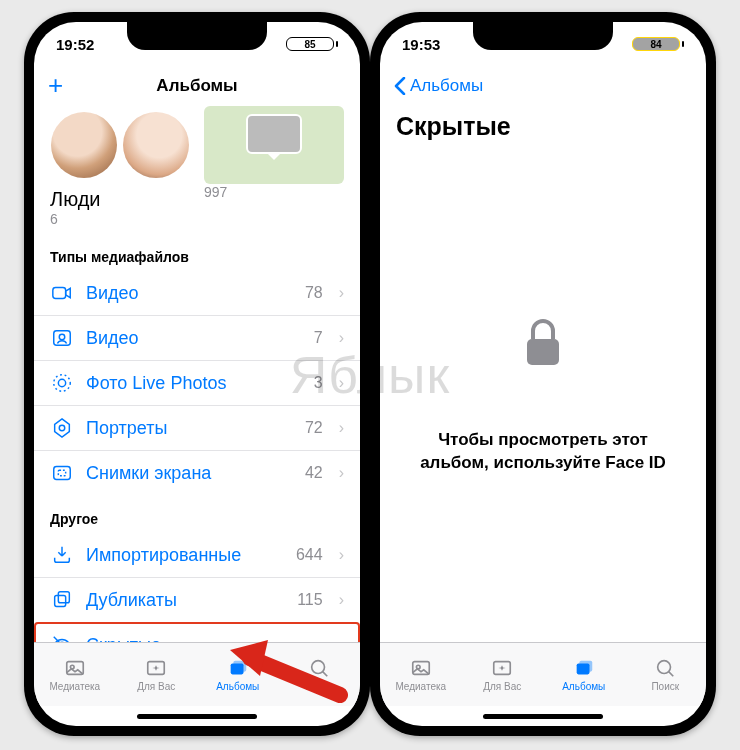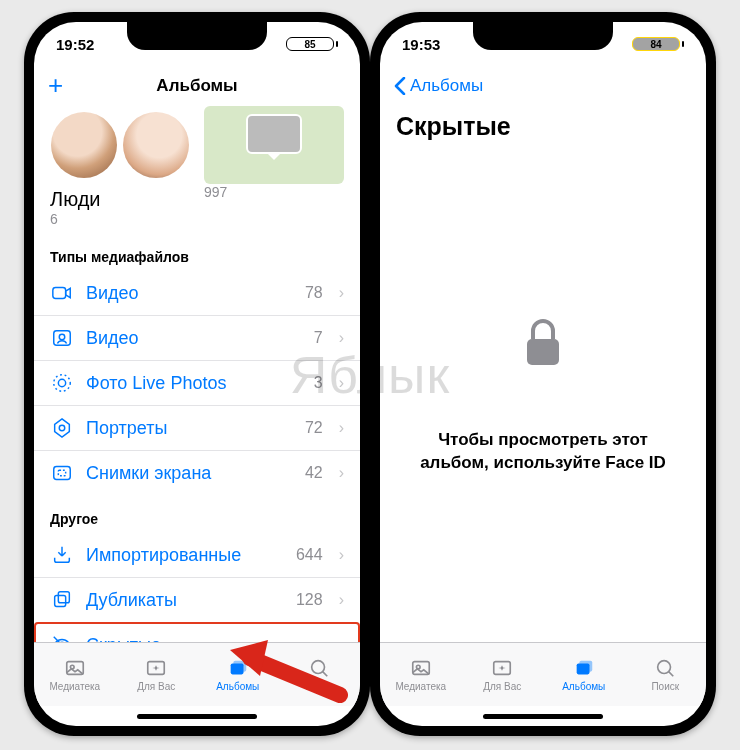--- a/index.html
+++ b/index.html
@@ -277,21 +277,21 @@
           <span class="chev">›</span>
         </div>
         <div class="row">
           <span class="icon">
                 <svg viewBox="0 0 24 24" width="22" height="22" fill="none" stroke="#007aff" stroke-width="1.6">
                   <rect x="4" y="7" width="12" height="12" rx="2"></rect>
                   <rect x="8" y="3" width="12" height="12" rx="2"></rect>
                 </svg>
               </span>
           <span class="label">Дубликаты</span>
-          <span class="count">128</span>
+          <span class="count">115</span>
           <span class="chev">›</span>
         </div>
         <div class="row highlight">
           <span class="icon">
                 <svg viewBox="0 0 24 24" width="22" height="22" fill="none" stroke="#007aff" stroke-width="1.6">
                   <path d="M3 12s3.5-6 9-6 9 6 9 6-3.5 6-9 6-9-6-9-6z"></path>
                   <circle cx="12" cy="12" r="3"></circle>
                   <path d="M3 3l18 18"></path>
                 </svg>
               </span>

